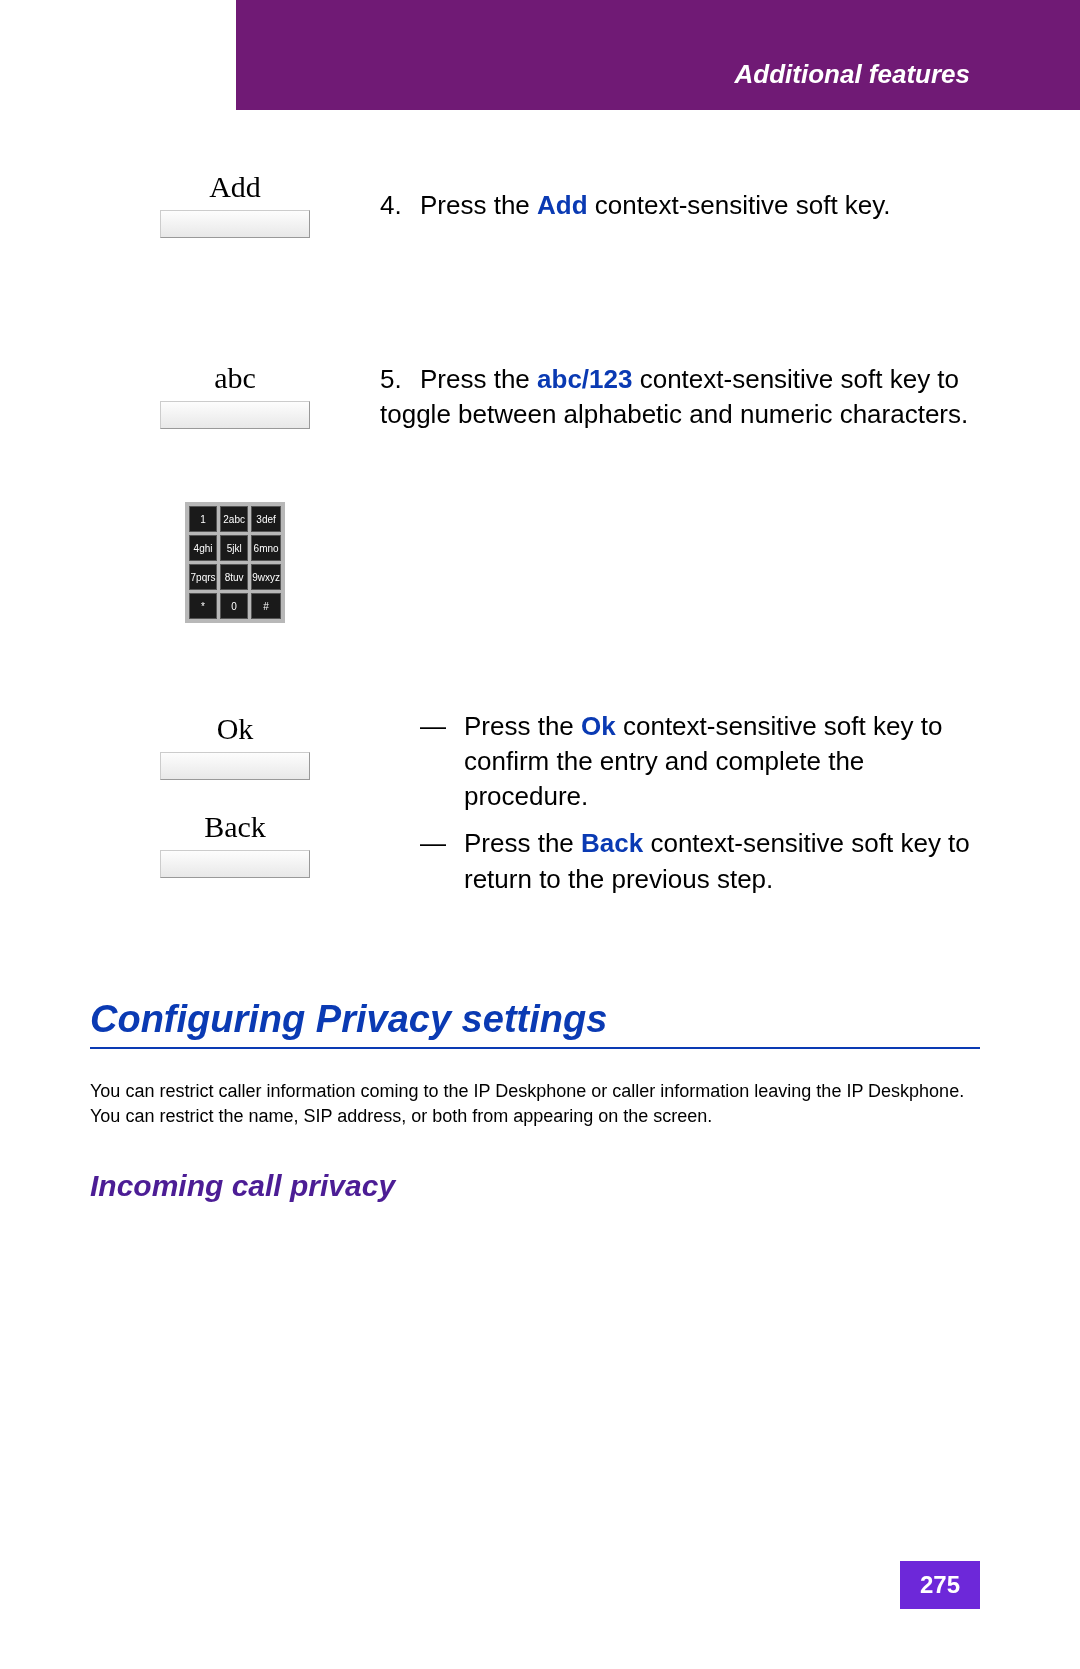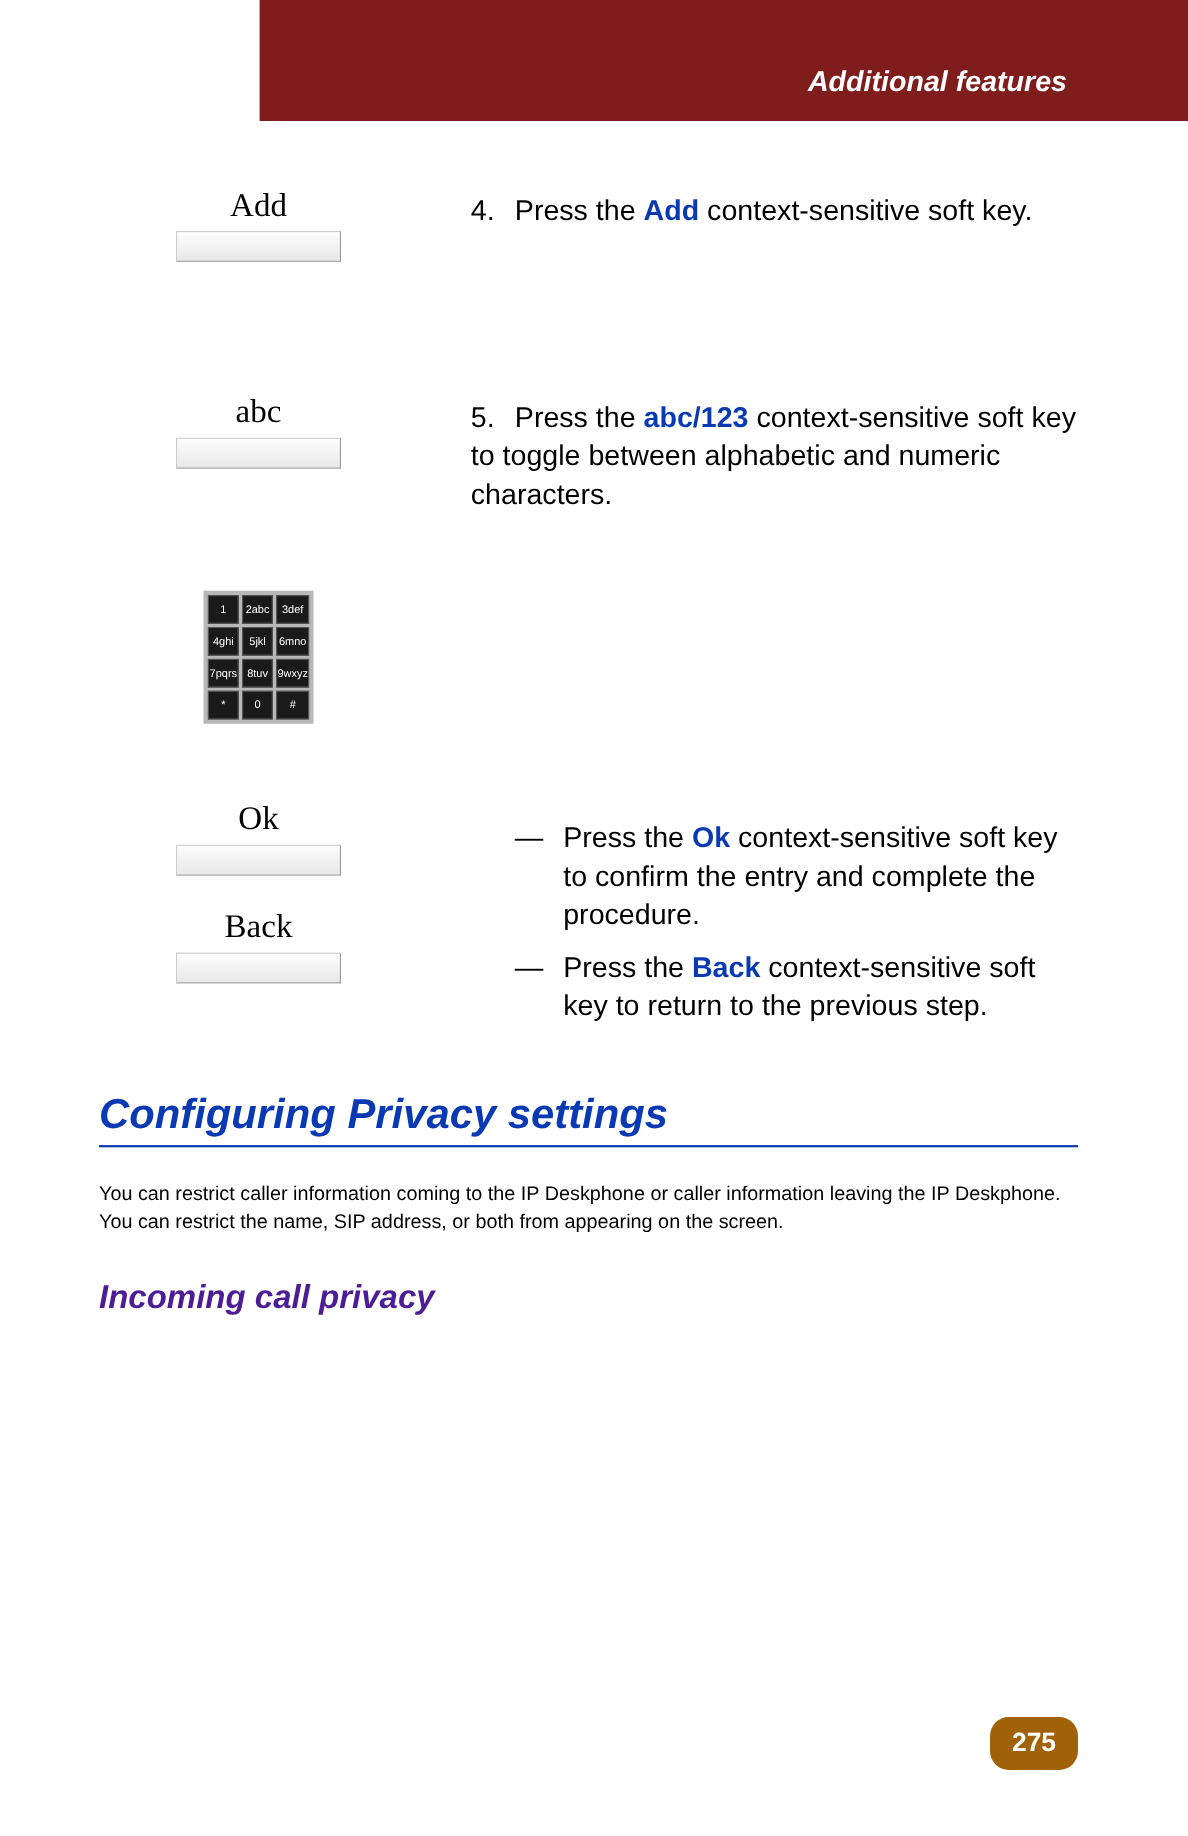--- a/index.html
+++ b/index.html
@@ -10,43 +10,42 @@
     font-family: Arial, Helvetica, sans-serif;
     color: #000;
     position: relative;
   }
   .header-bar {
     position: absolute;
     top: 0;
     left: 236px;
     right: 0;
     height: 110px;
-    background: #7f1d1d;
+    background: #701a75;
   }
   .header-text {
     position: absolute;
     right: 110px;
     bottom: 20px;
     color: #fff;
     font-weight: bold;
     font-size: 26px;
     font-style: italic;
     font-family: Arial, sans-serif;
   }
   .content {
     position: absolute;
     top: 170px;
     left: 90px;
     right: 100px;
   }
   .step-row {
     display: flex;
-    align-items: flex-start;
+    align-items: center;
     margin-bottom: 10px;
-    gap: 48px;
   }
   .step-left {
     width: 290px;
     flex-shrink: 0;
     display: flex;
     flex-direction: column;
     align-items: center;
   }
   .softkey-label {
     font-family: "Times New Roman", Times, serif;
@@ -101,47 +100,46 @@
     flex-shrink: 0;
   }
   .sub-text { flex: 1; }
   .section-heading {
     color: #0a3ab3;
     font-weight: bold;
     font-style: italic;
     font-size: 38px;
     border-bottom: 2px solid #0a3ab3;
     padding-bottom: 6px;
-    margin-top: 60px;
+    margin-top: 101px;
     margin-bottom: 30px;
     font-family: Arial, sans-serif;
   }
   .body-para {
     font-size: 18px;
     line-height: 1.4;
     margin-bottom: 40px;
   }
   .sub-heading {
     color: #4c1d95;
     font-weight: bold;
     font-style: italic;
     font-size: 30px;
     margin-bottom: 10px;
     font-family: Arial, sans-serif;
   }
   .page-num {
     position: absolute;
     bottom: 60px;
     right: 100px;
-    background: #a16207;
+    background: #6d28d9;
     color: #fff;
     font-weight: bold;
     font-size: 24px;
     padding: 10px 20px;
-    border-radius: 17px;
   }
   .gap-large { height: 110px; }
   .gap-med { height: 60px; }
 </style>
 </head>
 <body>
 
 <div class="header-bar">
   <div class="header-text">Additional features</div>
 </div>

